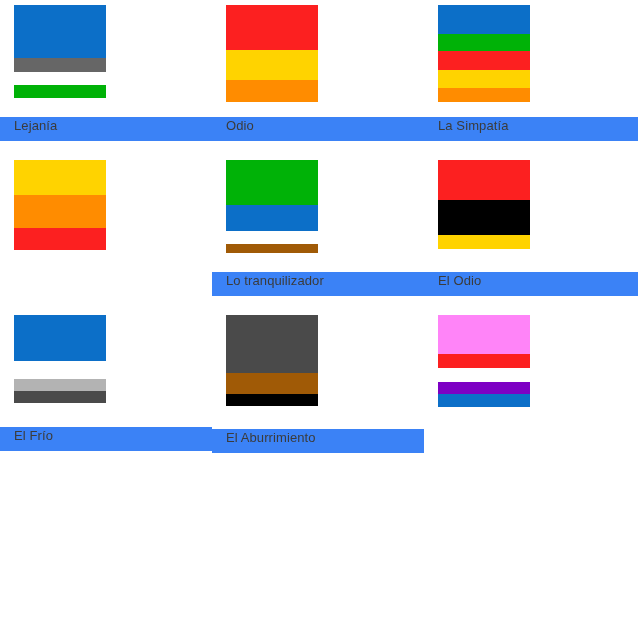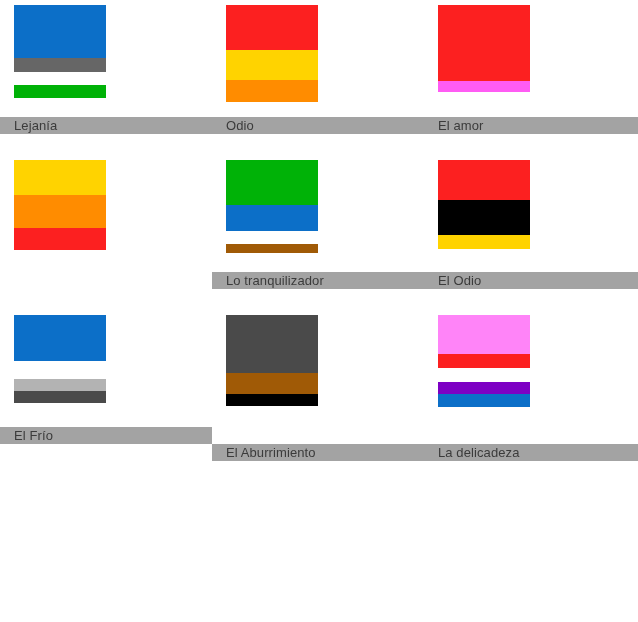--- a/index.html
+++ b/index.html
@@ -40,35 +40,35 @@
   .gap {
     display: block;
     width: 92px;
     background: transparent;
   }
   .label-bar {
     position: absolute;
     left: 0;
     top: 117px;
     width: 100%;
-    height: 17px;
-    background: #a3a3a3;
+    height: 24px;
+    background: #3b82f6;
     overflow: hidden;
     white-space: nowrap;
   }
   .label-text {
     display: block;
     color: #3b3b3b;
     font-size: 13px;
     line-height: 17px;
     padding-left: 14px;
     letter-spacing: 0.1px;
     font-family: "Liberation Sans", sans-serif;
   }
-  .row-4 .label-bar { top: 134px; }
+  .row-4 .label-bar { top: 119px; }
   .bordered {
     box-sizing: border-box;
     border: 1px solid #2b2b2b;
   }
 </style>
 </head>
 <body>
 
 <div id="grid">
     <div class="cell row-1 col-1">
@@ -85,27 +85,30 @@
     <div class="cell row-1 col-2">
       <div class="swatch-stack">
         <span class="band" style="height: 45px; background: rgb(252, 32, 32);"></span>
         <span class="band" style="height: 30px; background: rgb(255, 211, 0);"></span>
         <span class="band" style="height: 22px; background: rgb(255, 140, 0);"></span>
       </div>
       <div class="label-bar">
         <span class="label-text">Odio</span>
       </div>
     </div>
-    <div class="cell row-2 col-1">
+    <div class="cell row-1 col-3">
       <div class="swatch-stack">
-        <span class="band" style="height: 76px; background: rgb(252, 32, 32);"></span>
-        <span class="band" style="height: 11px; background: rgb(255, 92, 244);"></span>
+        <span class="band" style="height: 29px; background: rgb(12, 111, 200);"></span>
+        <span class="band" style="height: 17px; background: rgb(0, 178, 7);"></span>
+        <span class="band" style="height: 19px; background: rgb(252, 32, 32);"></span>
+        <span class="band" style="height: 18px; background: rgb(255, 211, 0);"></span>
+        <span class="band" style="height: 14px; background: rgb(255, 140, 0);"></span>
       </div>
       <div class="label-bar">
-        <span class="label-text">El amor</span>
+        <span class="label-text">La Simpatía</span>
       </div>
     </div>
     <div class="cell row-2 col-2">
       <div class="swatch-stack">
         <span class="band" style="height: 35px; background: rgb(255, 211, 0);"></span>
         <span class="band" style="height: 33px; background: rgb(255, 140, 0);"></span>
         <span class="band" style="height: 22px; background: rgb(252, 32, 32);"></span>
       </div>
     </div>
     <div class="cell row-2 col-3">
@@ -151,17 +154,14 @@
       </div>
     </div>
     <div class="cell row-4 col-3">
       <div class="swatch-stack">
         <span class="band" style="height: 39px; background: rgb(255, 132, 248);"></span>
         <span class="band" style="height: 14px; background: rgb(252, 32, 32);"></span>
         <span class="gap" style="height: 14px; background: transparent;"></span>
         <span class="band" style="height: 12px; background: rgb(125, 0, 196);"></span>
         <span class="band" style="height: 13px; background: rgb(12, 111, 200);"></span>
       </div>
-      <div class="label-bar">
-        <span class="label-text">La delicadeza</span>
-      </div>
     </div>
   </div>
 
 </body></html>

